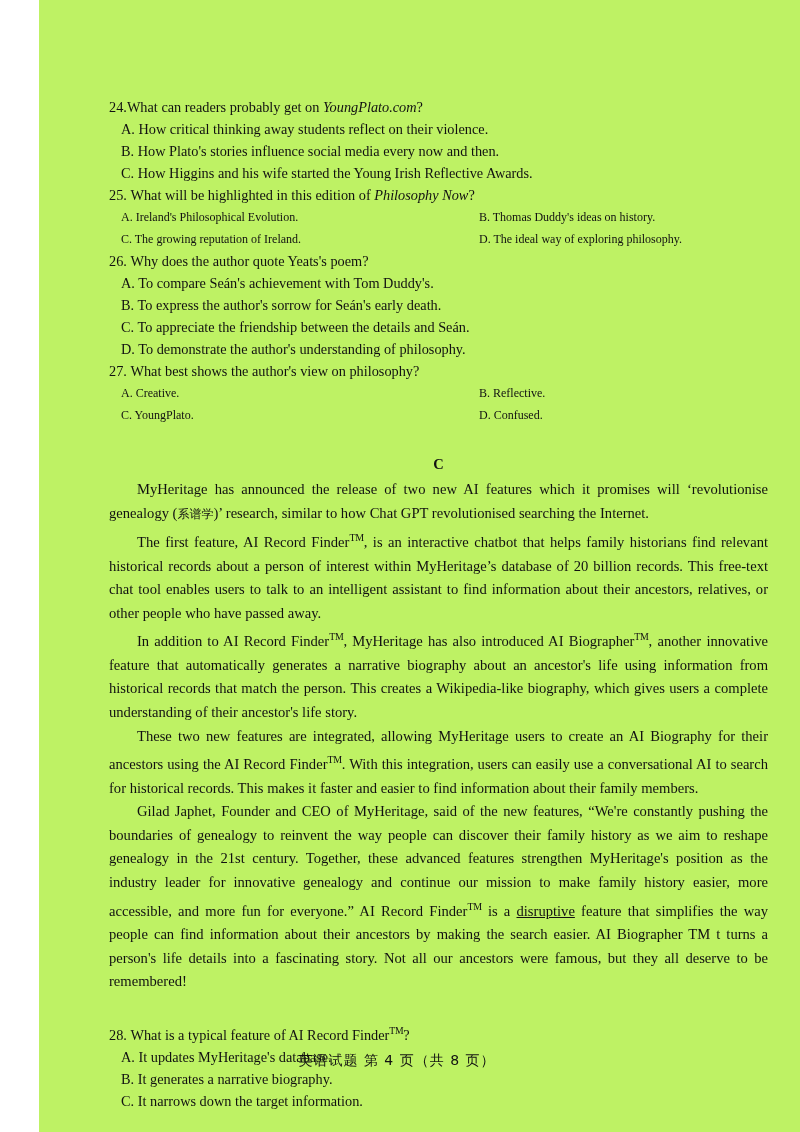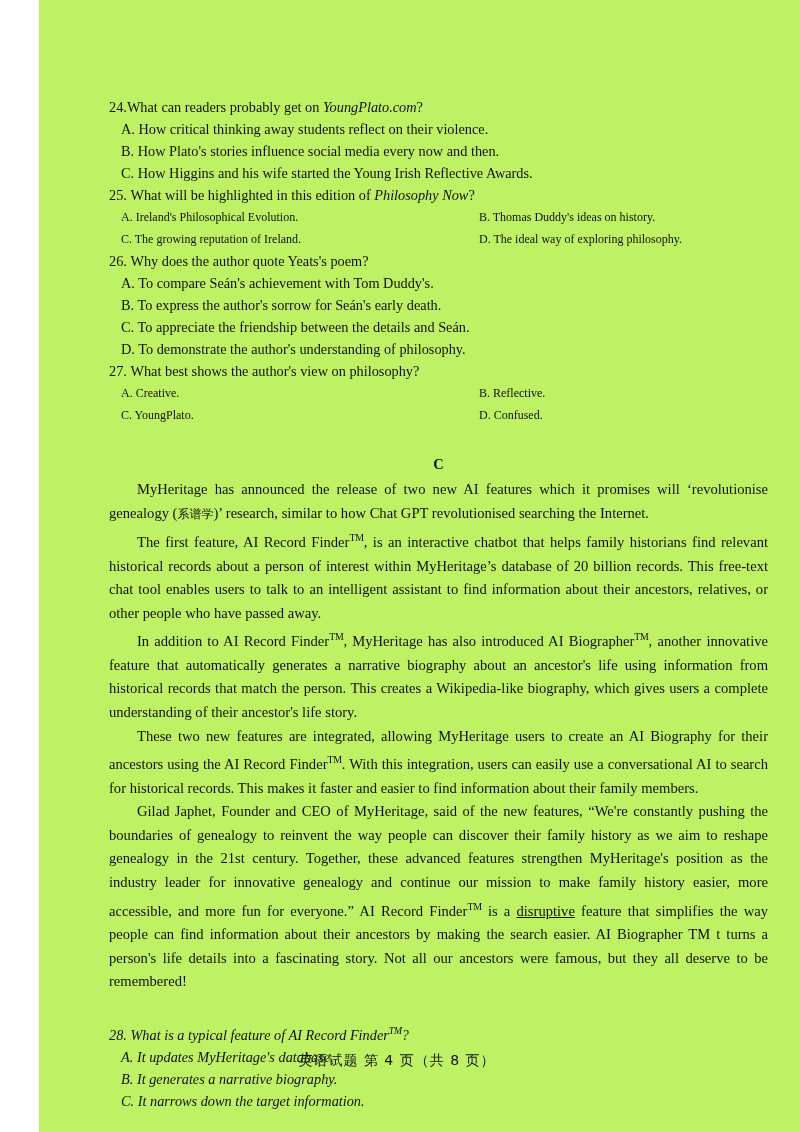--- a/index.html
+++ b/index.html
@@ -83,21 +83,20 @@
     letter-spacing: -0.3px;
   }
   .disruptive {
     font-weight: normal;
     text-decoration: underline;
   }
 
   
   .q28-block {
     margin-top: 26px;
-    font-style: italic;
   }
 
   
   .footer {
     position: absolute;
     left: 0;
     top: 1052px;
     width: 716px;
     text-align: center;
     font-family: "DejaVu Sans", "Liberation Sans", sans-serif;

